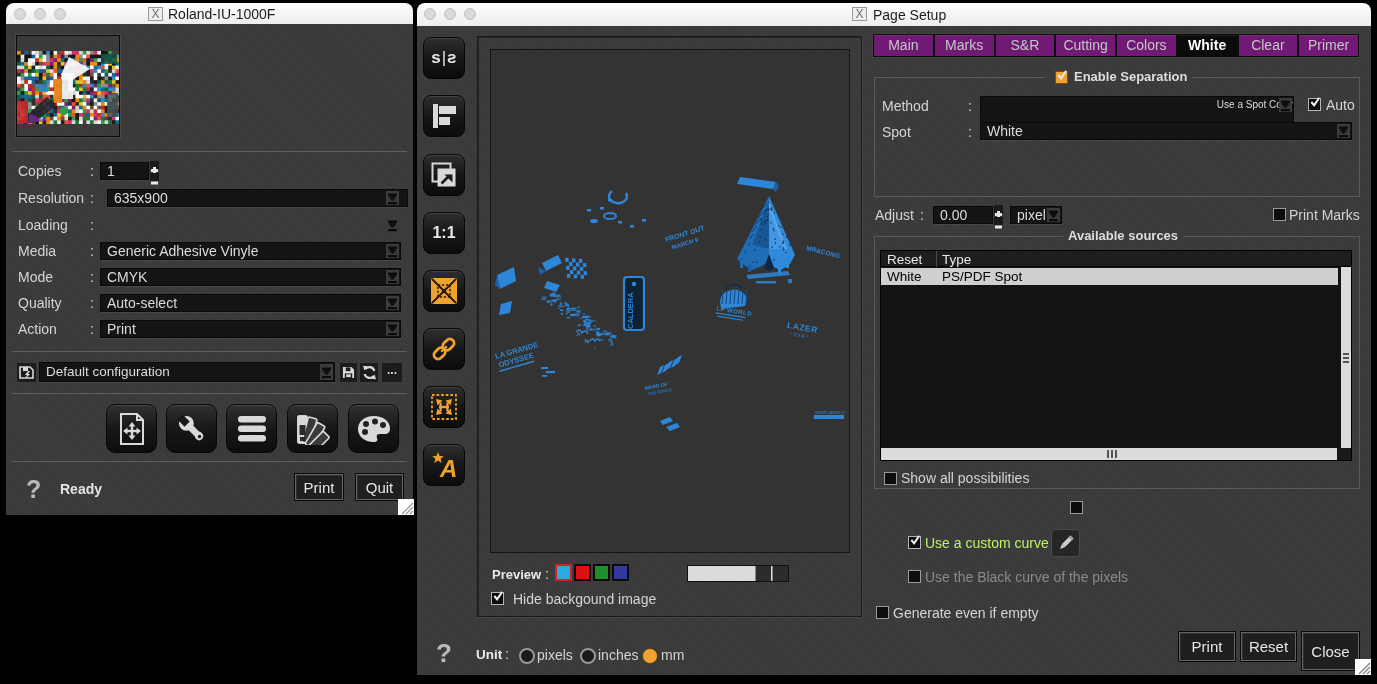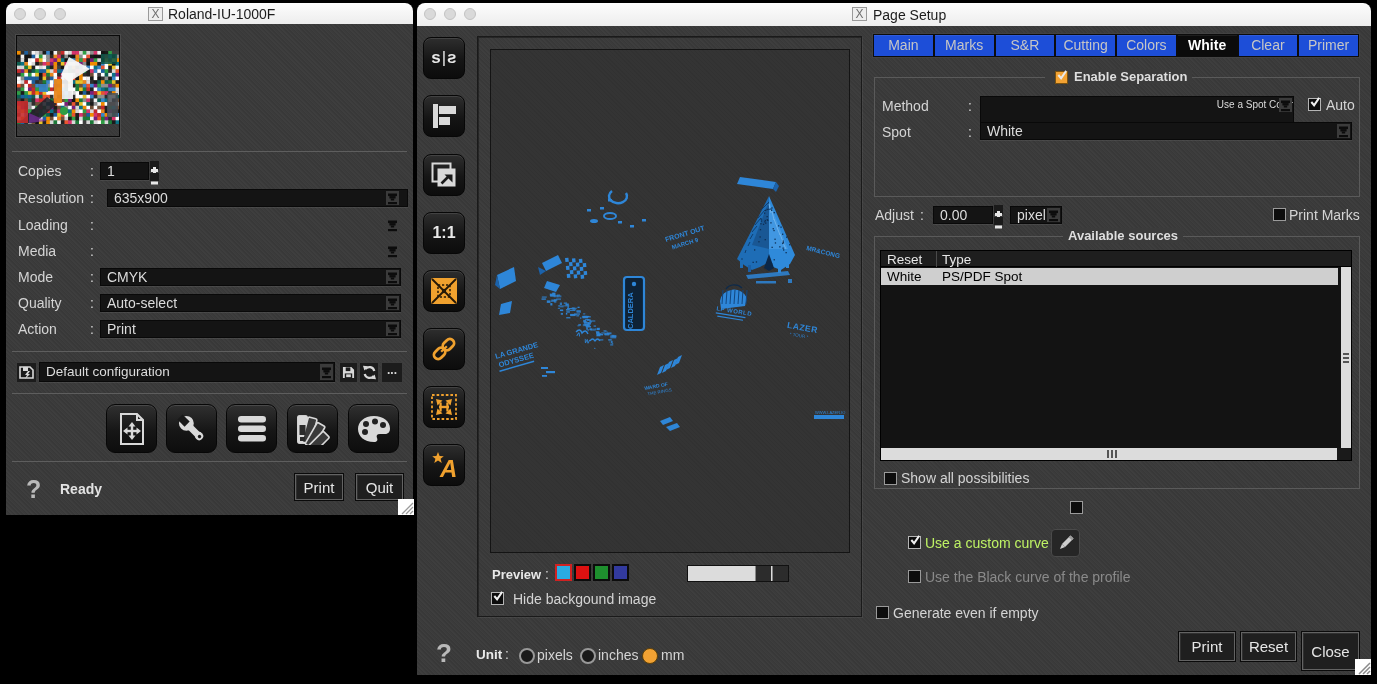--- a/index.html
+++ b/index.html
@@ -20,21 +20,21 @@
 .pbtn{position:absolute;background:#1f1f1f;border:1px solid #636363;box-shadow:inset 1px 1px 0 rgba(255,255,255,0.08),0 0 0 1px #0a0a0a;color:#e6e6e6;font-size:15px;display:flex;align-items:center;justify-content:center;}
 .smbtn{position:absolute;background:#1c1c1c;border:1px solid #3c3c3c;display:flex;align-items:center;justify-content:center;}
 .cb{position:absolute;width:13px;height:13px;background:#0d0d0d;border:1.5px solid #9a9a9a;}
 .cbw{position:absolute;width:13px;height:13px;background:#0d0d0d;border:1.5px solid #b5b5b5;}
 .cbo{position:absolute;width:13px;height:13px;background:#f2a233;border:1px solid #7a5210;}
 .radio{position:absolute;width:16px;height:16px;border-radius:50%;background:#1a1a1a;border:2px solid #999;}
 .radio-o{position:absolute;width:16px;height:16px;border-radius:50%;background:#f2a233;border:1px solid #5d4008;}
 .grp{position:absolute;border:1px solid #5a5a5a;}
 .gt{position:absolute;top:-9px;background:#3b3b3b;padding:0 5px;font-size:13px;font-weight:bold;color:#dedede;white-space:nowrap;}
 .tabbar{position:absolute;display:flex;gap:2px;padding:1px;background:#0c0c0c;border:1px solid #424242;}
-.tab{flex:1;height:21px;background:#1d4ed8;box-shadow:inset 0 1px 0 rgba(255,255,255,0.08);color:#c6c6c6;font-size:14px;text-align:center;line-height:21px;}
+.tab{flex:1;height:21px;background:#701a75;box-shadow:inset 0 1px 0 rgba(255,255,255,0.08);color:#c6c6c6;font-size:14px;text-align:center;line-height:21px;}
 .tabact{background:#0b0b0b;color:#fff;font-weight:bold;}
 .grip{position:absolute;width:16px;height:16px;background:#fff;}
 </style></head><body>
 <div id="page">
 
 <div class="titlebar" style="left:6px;top:3px;width:407px;height:21px;"></div>
 <div class="dot" style="left:14px;top:8px;"></div>
 <div class="dot" style="left:34px;top:8px;"></div>
 <div class="dot" style="left:54px;top:8px;"></div>
 <div class="xicon" style="left:148px;top:7px;">X</div>
@@ -646,20 +646,21 @@
         <g fill="#0c0c0c">
           <rect x="1" y="1.5" width="9" height="2.6"></rect>
           <rect x="2.4" y="4.1" width="6.2" height="2.4"></rect>
           <rect x="3.8" y="6.5" width="3.4" height="2"></rect>
           <rect x="1" y="10" width="9" height="2.2"></rect>
         </g>
       </svg>
     </div>
 <div class="lbl" style="left:18px;top:243px;">Media</div>
 <div class="lbl" style="left:90px;top:243px;">:</div>
+<div class="field" style="left:100px;top:242px;width:301px;height:18px;font-size:14px;line-height:16px;">Generic Adhesive Vinyle</div>
     <div class="ddbtn" style="left:386px;top:244px;height:14px;">
       <svg width="11" height="13" viewBox="0 0 11 13">
         <g fill="#0c0c0c">
           <rect x="1" y="1.5" width="9" height="2.6"></rect>
           <rect x="2.4" y="4.1" width="6.2" height="2.4"></rect>
           <rect x="3.8" y="6.5" width="3.4" height="2"></rect>
           <rect x="1" y="10" width="9" height="2.2"></rect>
         </g>
       </svg>
     </div>
@@ -1276,21 +1277,21 @@
 <div class="smbtn" style="left:1051px;top:529px;width:29px;height:28px;border-radius:4px;background:#262626;border:1px solid #4a4a4a;">
       <svg width="20" height="20" viewBox="0 0 20 20">
         <g transform="rotate(45 10 10)">
           <rect x="7.8" y="1.5" width="4.4" height="12" fill="#cecece"></rect>
           <rect x="7.8" y="1.5" width="4.4" height="2.4" fill="#9a9a9a"></rect>
           <polygon points="7.8,13.5 12.2,13.5 10,18.5" fill="#cecece"></polygon>
         </g>
       </svg>
     </div>
 <div class="cb" style="left:908px;top:570px;"></div>
-<div class="lbl" style="left:925px;top:569px;color:#8a8a8a;">Use the Black curve of the profile</div>
+<div class="lbl" style="left:925px;top:569px;color:#8a8a8a;">Use the Black curve of the pixels</div>
 <div class="cb" style="left:876px;top:606px;"></div>
 <div class="lbl" style="left:893px;top:605px;">Generate even if empty</div>
 <div class="pbtn" style="left:1179px;top:632px;width:56px;height:29px;">Print</div>
 <div class="pbtn" style="left:1241px;top:632px;width:55px;height:29px;">Reset</div>
 <div class="pbtn" style="left:1302px;top:632px;width:57px;height:38px;">Close</div>
 <div class="grip" style="left:1355px;top:659px;"><svg width="16" height="16" viewBox="0 0 16 16">
         <path d="M4 15 L15 4 M8 15 L15 8 M12 15 L15 12" stroke="#8a8a8a" stroke-width="1.5"></path>
       </svg></div>
 </div>
 </body></html>

